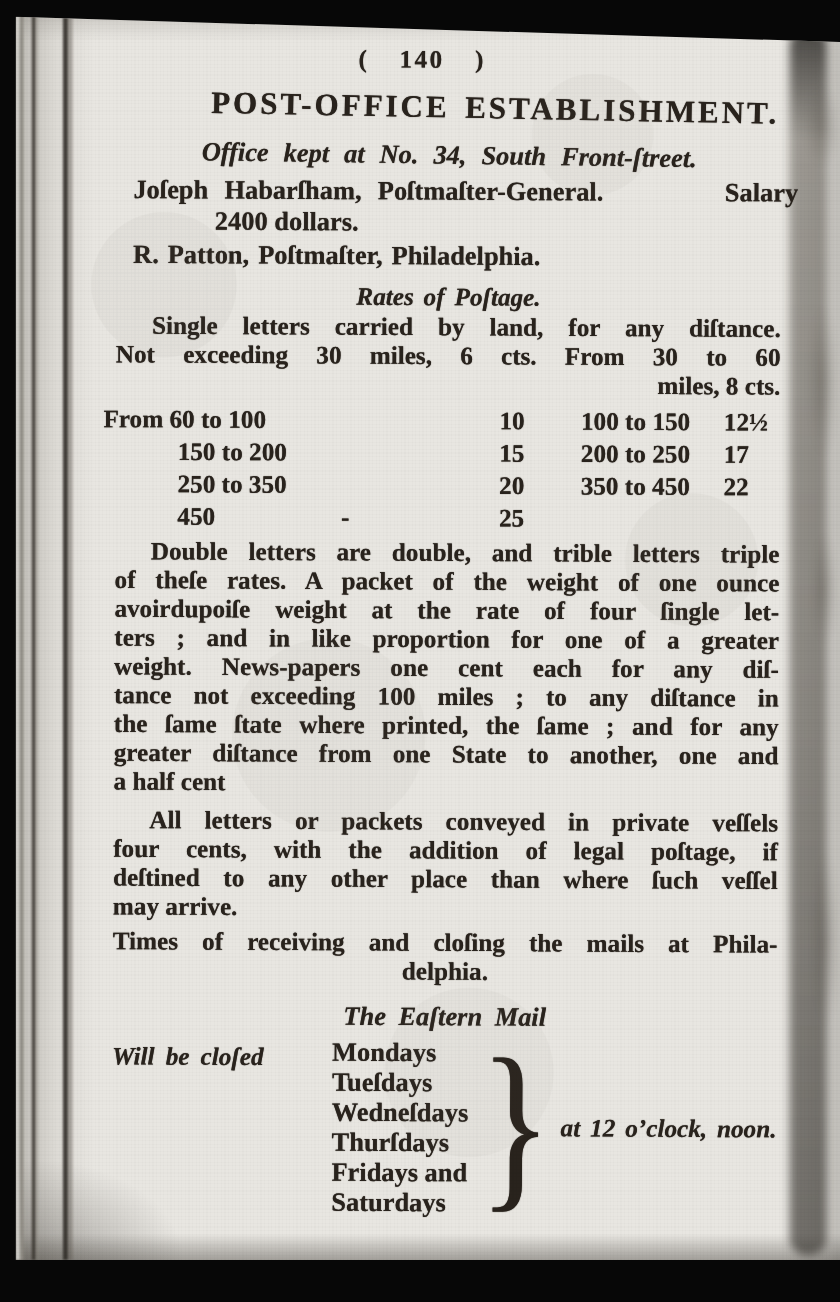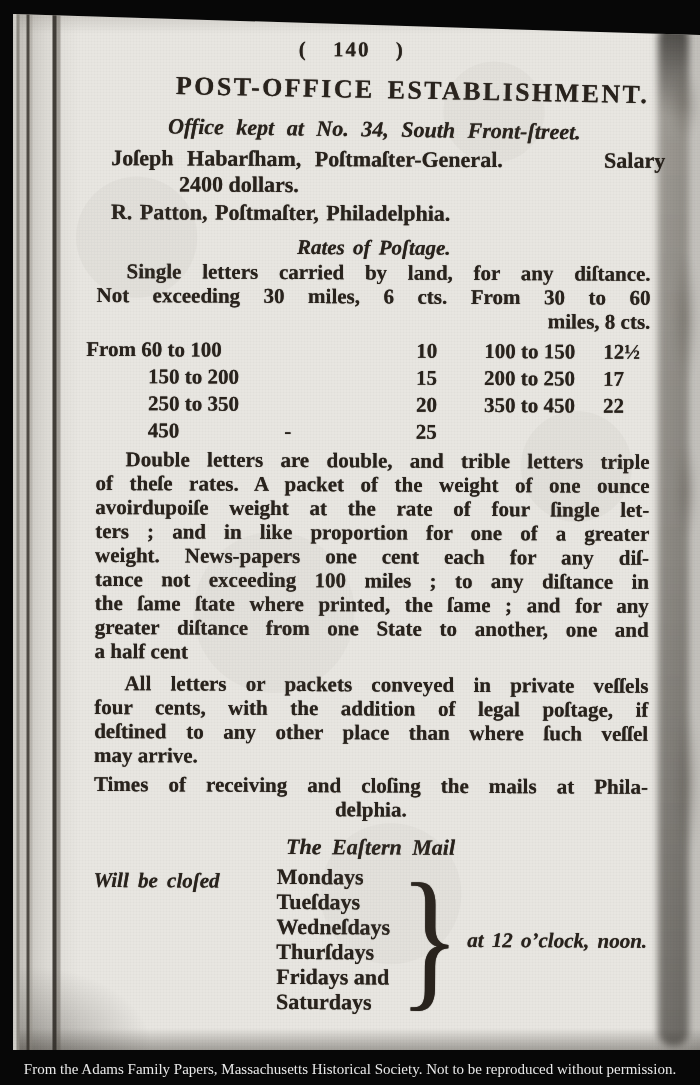--- a/index.html
+++ b/index.html
@@ -200,14 +200,13 @@
           <div>Fridays and</div>
           <div>Saturdays</div>
         </div>
         <div class="brace">}</div>
         <div class="timenote">at 12 o’clock, noon.</div>
       </div>
 
     </div>
   </div>
 
-  <div class="credit">From the Adams Family Papers, Massachusetts Historical Society. Not to be reproduced without permission.</div>
 </div>
 
 </body></html>

